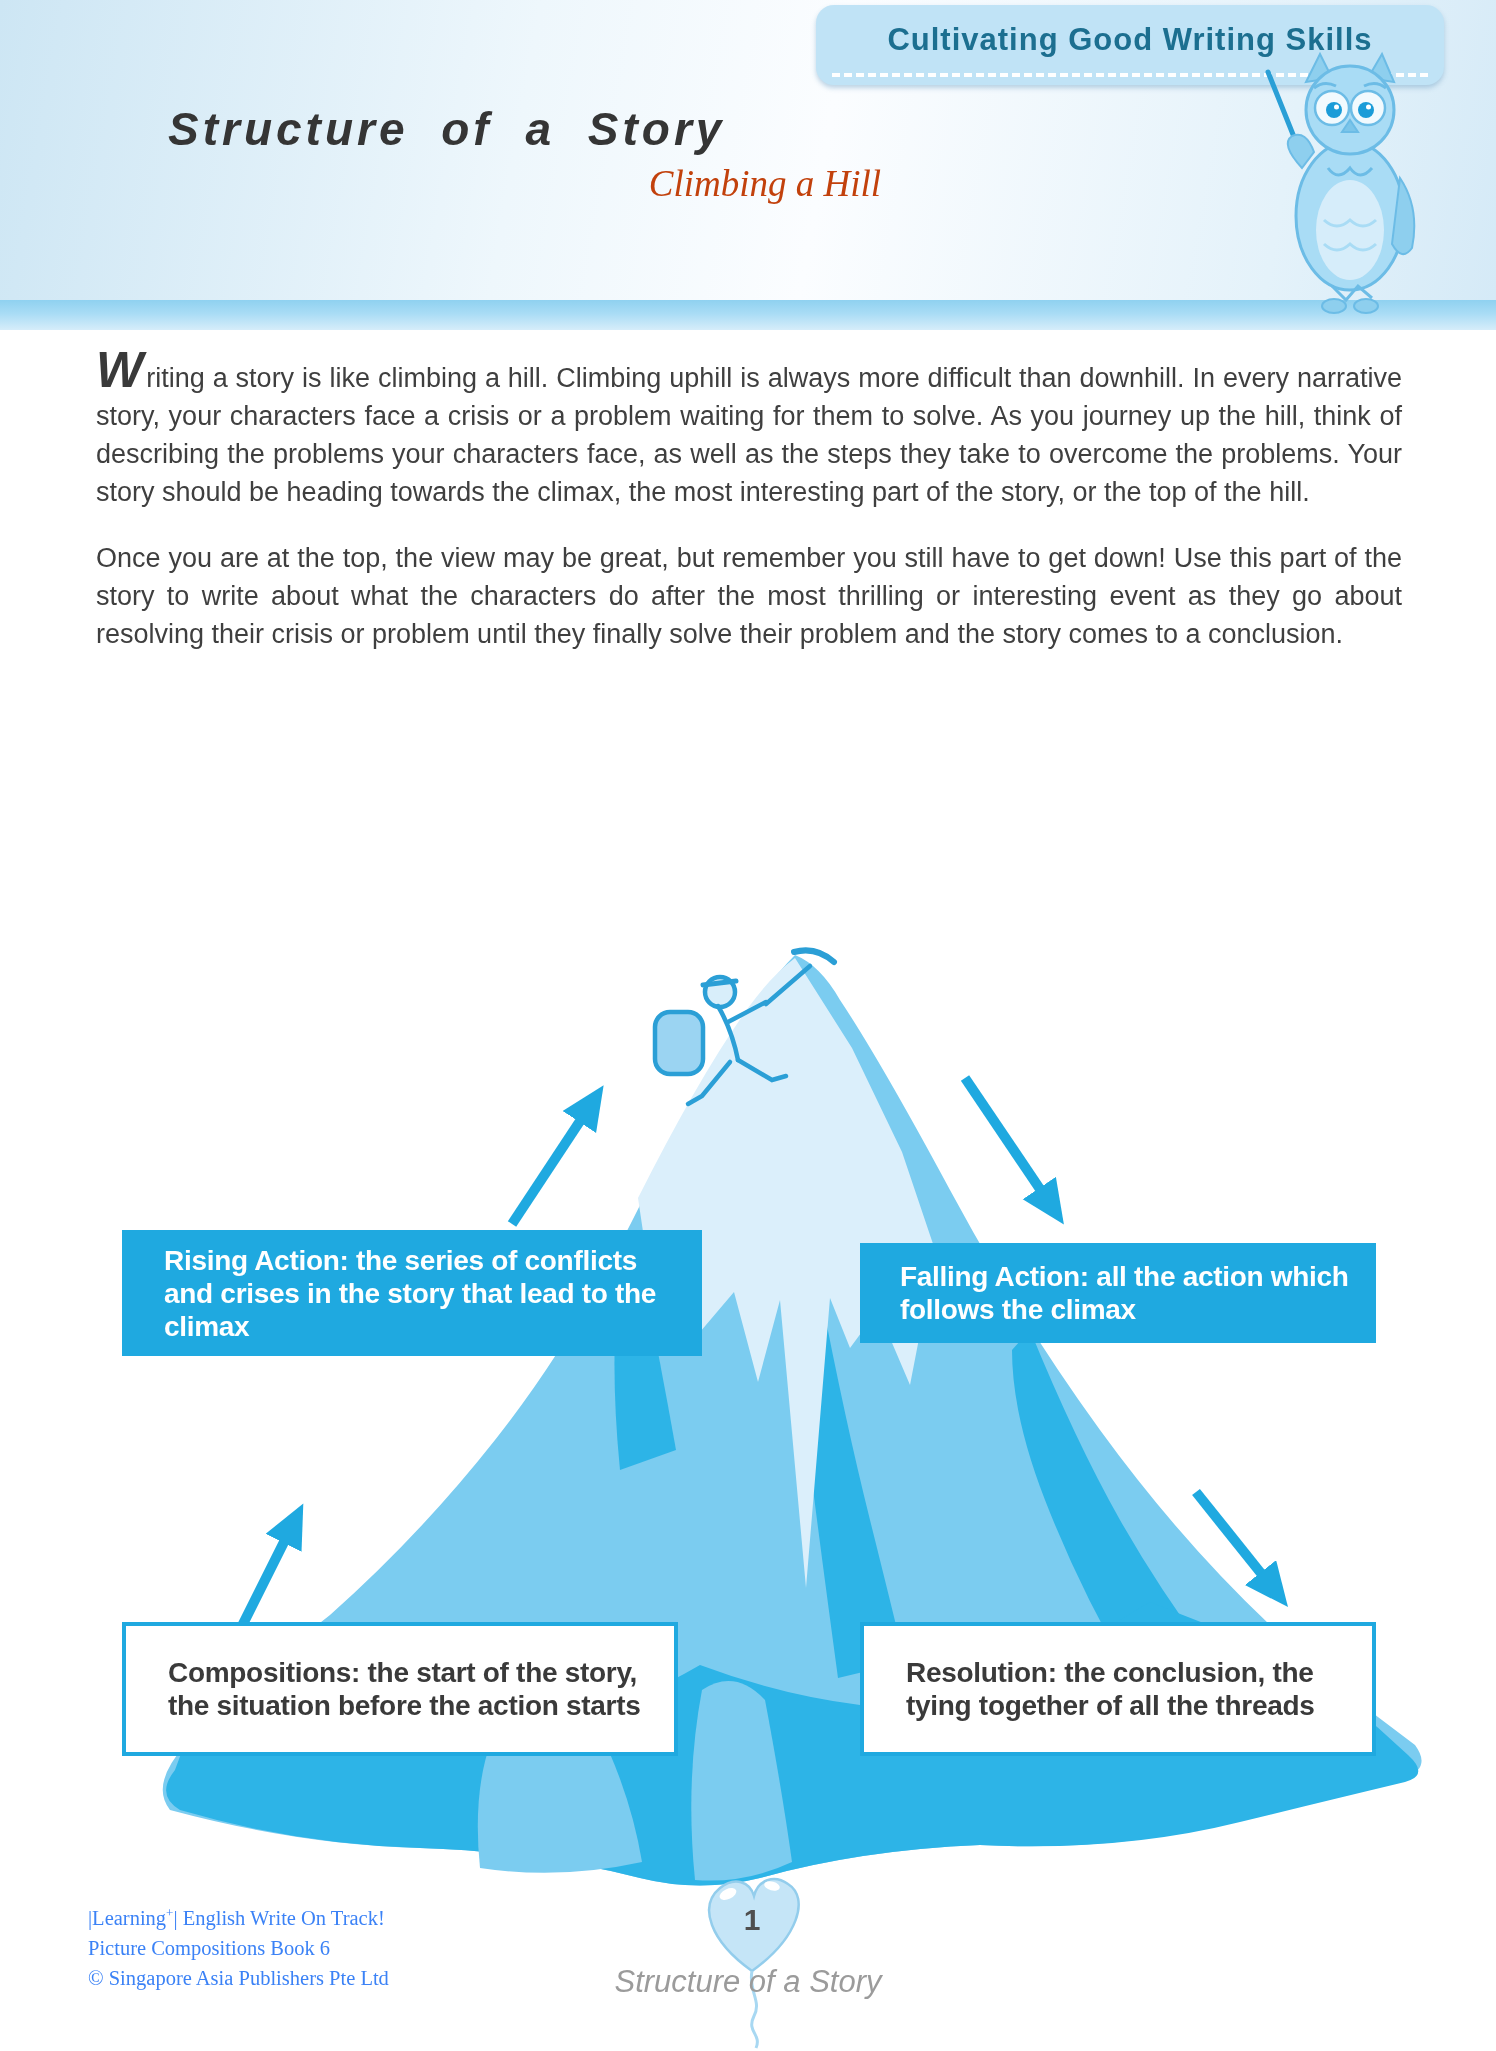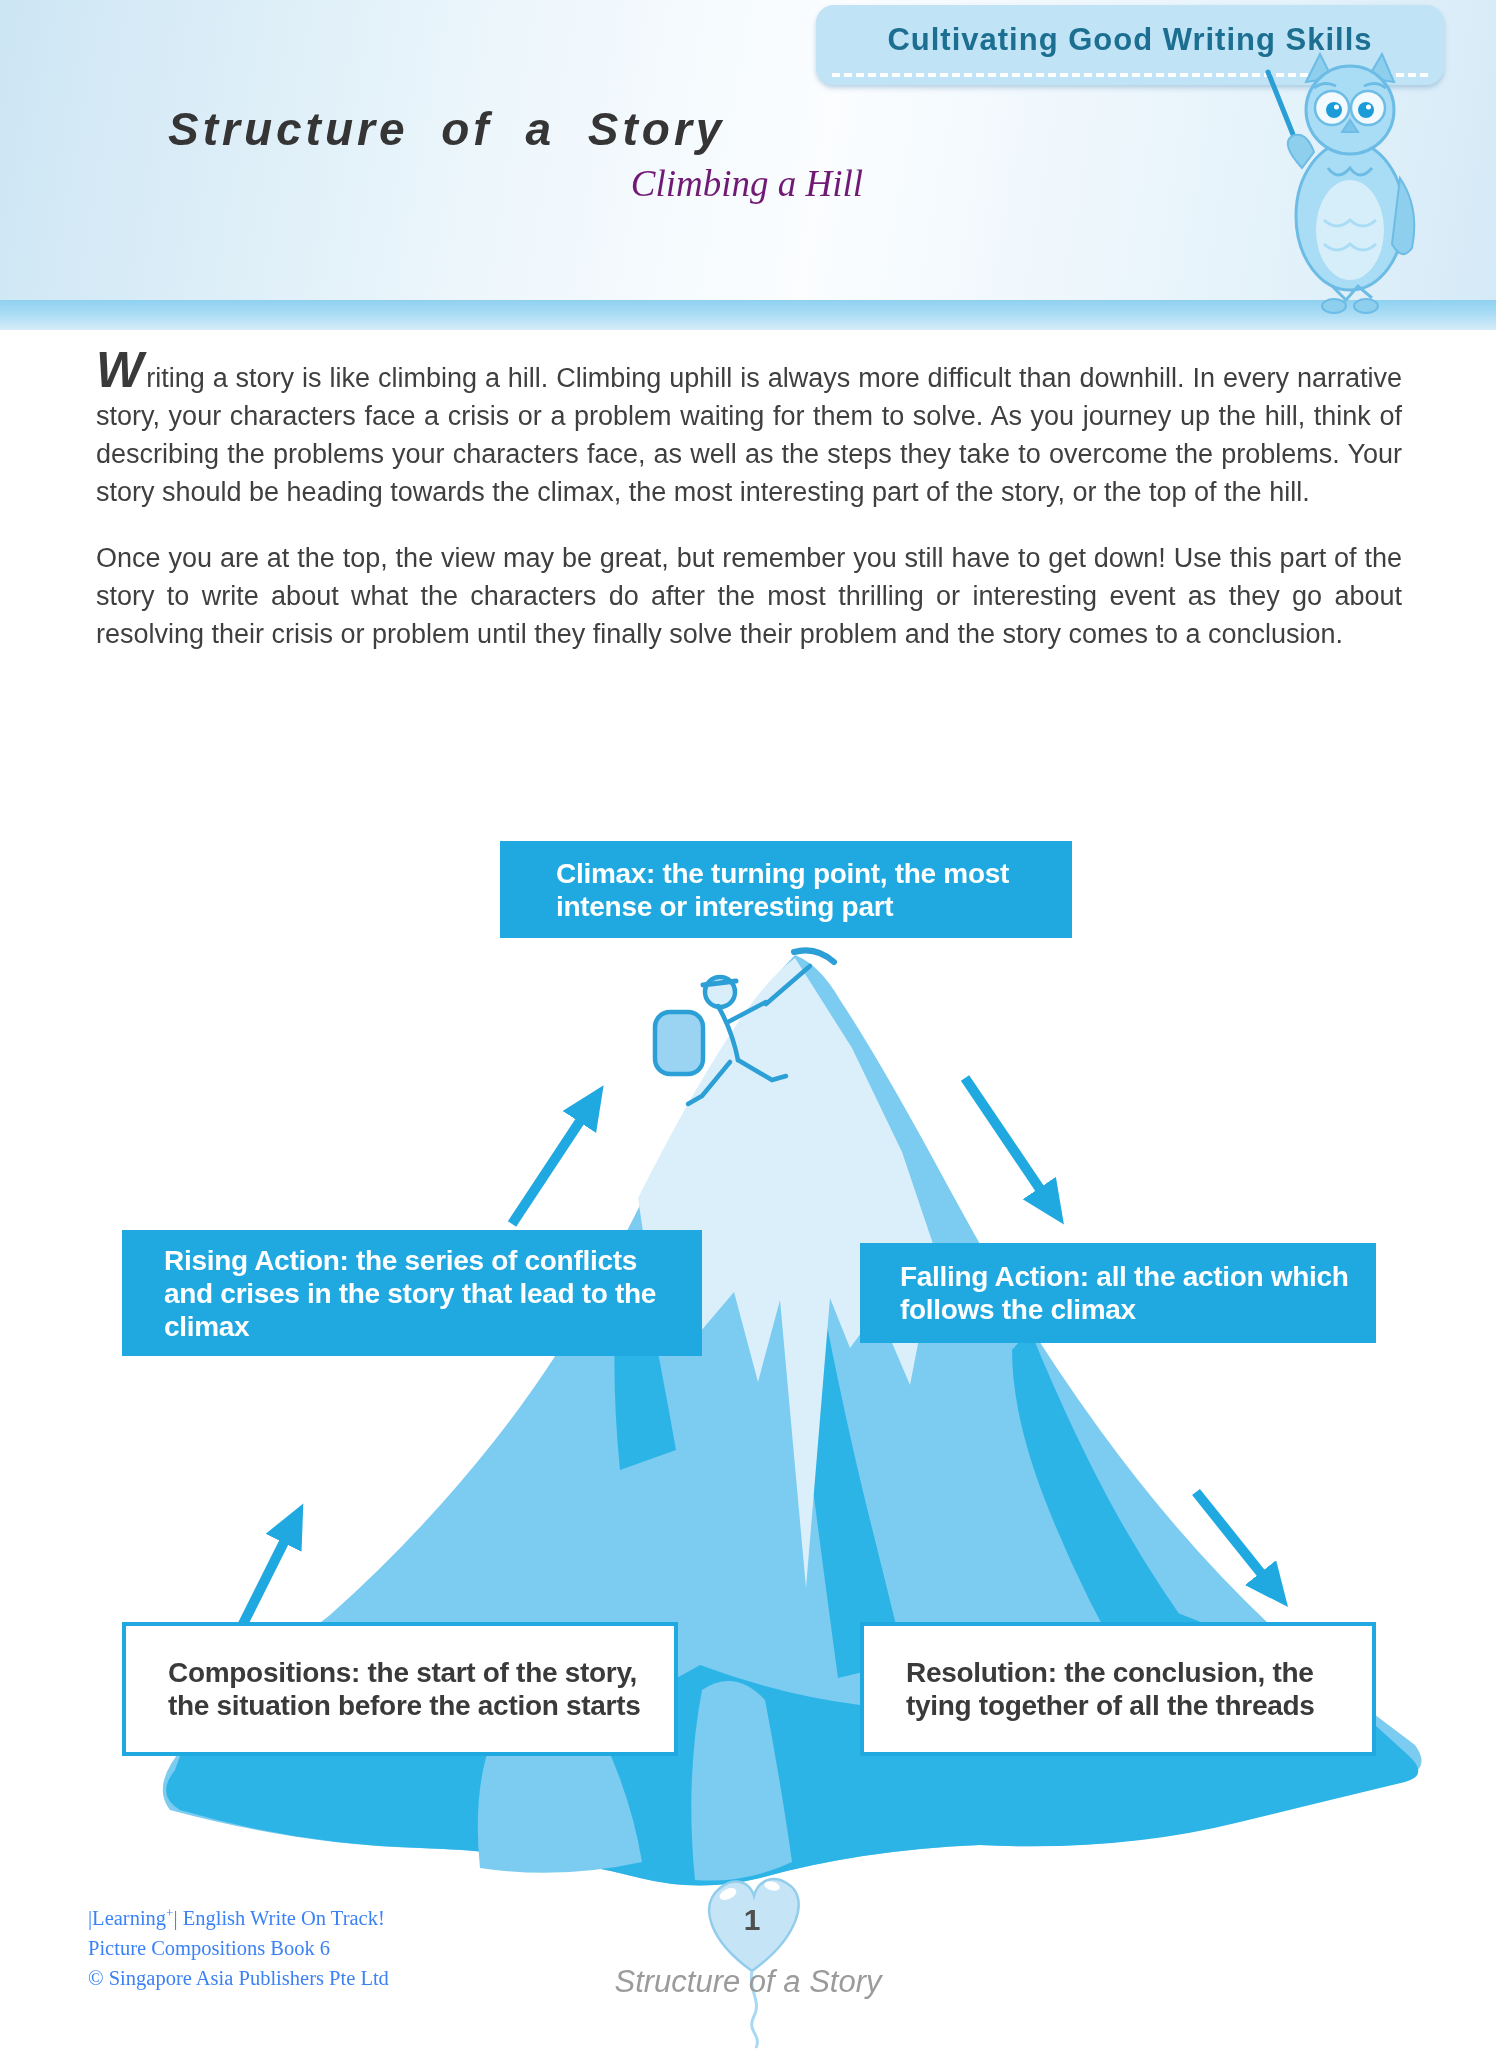--- a/index.html
+++ b/index.html
@@ -12,22 +12,22 @@
   .badge{position:absolute;top:5px;right:52px;width:628px;height:80px;
     background:var(--badge-bg,#c0e3f6);border-radius:18px;
     box-shadow:0 3px 5px rgba(110,160,195,.45);
     display:flex;align-items:center;justify-content:center;}
   .badge-label{font-size:31px;font-weight:bold;letter-spacing:1px;color:var(--badge-text,#1c6f90);
     padding-bottom:10px;}
   .badge::after{content:"";position:absolute;left:16px;right:16px;bottom:8px;
     border-top:4px dashed #ffffff;}
   .page-title{position:absolute;left:168px;top:102px;font-size:46px;font-weight:bold;font-style:italic;
     letter-spacing:4px;word-spacing:16px;color:#353535;}
-  .page-subtitle{position:absolute;left:582px;top:162px;width:330px;text-align:center;
-    font-family:"Liberation Serif",serif;font-style:italic;font-size:37px;color:#701a75;}
+  .page-subtitle{position:absolute;left:600px;top:162px;width:330px;text-align:center;
+    font-family:"Liberation Serif",serif;font-style:italic;font-size:37px;color:#c2410c;}
   .band{position:absolute;left:0;top:300px;width:1496px;height:30px;
     background:linear-gradient(to bottom,#8fd1f0 0%,#a9dcf5 45%,#d6edfa 100%);}
   .owl{position:absolute;right:58px;top:48px;width:176px;height:268px;z-index:3;}
 
   
   .content{position:absolute;left:92px;top:352px;width:1314px;color:#3f3f3f;
     font-size:27px;line-height:38px;text-align:justify;}
   .content p{margin:4px;}
   .content p + p{margin-top:28px;}
   .dropcap{font-size:50px;font-weight:bold;font-style:italic;line-height:28px;
@@ -158,23 +158,20 @@
       <path d="M766 1004 L 810 966"></path>
       <path d="M794 952 Q 816 946 834 962" stroke-width="6"></path>
     </g>
 
     <line x1="512" y1="1224" x2="586" y2="1112" stroke="#1fa9e0" stroke-width="10" marker-end="url(#ah)"></line>
     <line x1="965" y1="1078" x2="1046" y2="1198" stroke="#1fa9e0" stroke-width="10" marker-end="url(#ah)"></line>
     <line x1="240" y1="1630" x2="289" y2="1532" stroke="#1fa9e0" stroke-width="10" marker-end="url(#ah)"></line>
     <line x1="1196" y1="1492" x2="1268" y2="1582" stroke="#1fa9e0" stroke-width="10" marker-end="url(#ah)"></line>
   </svg>
 
-  <div class="dlabel blue box-climax">
-    <span>Climax: the turning point, the most intense or interesting part</span>
-  </div>
   <div class="dlabel blue box-rising">
     <span>Rising Action: the series of conflicts and crises in the story that lead to the climax</span>
   </div>
   <div class="dlabel blue box-falling">
     <span>Falling Action: all the action which follows the climax</span>
   </div>
   <div class="dlabel white box-intro">
     <span>Compositions: the start of the story, the situation before the action starts</span>
   </div>
   <div class="dlabel white box-resolution">

